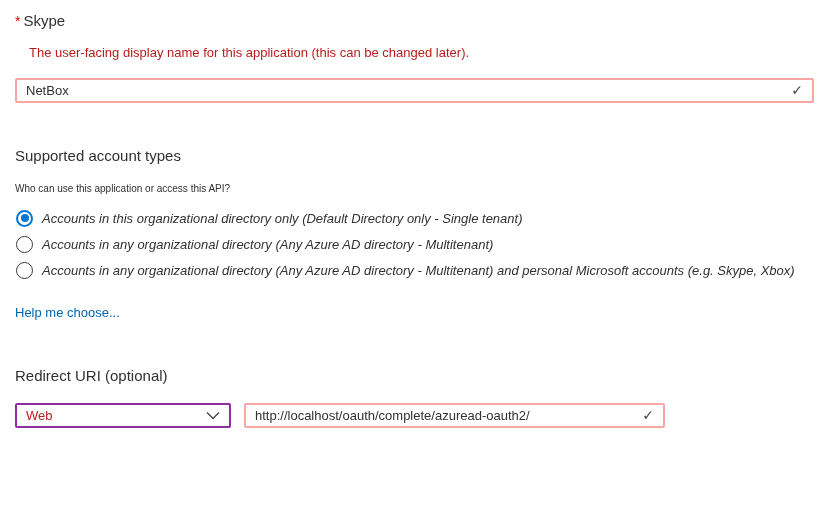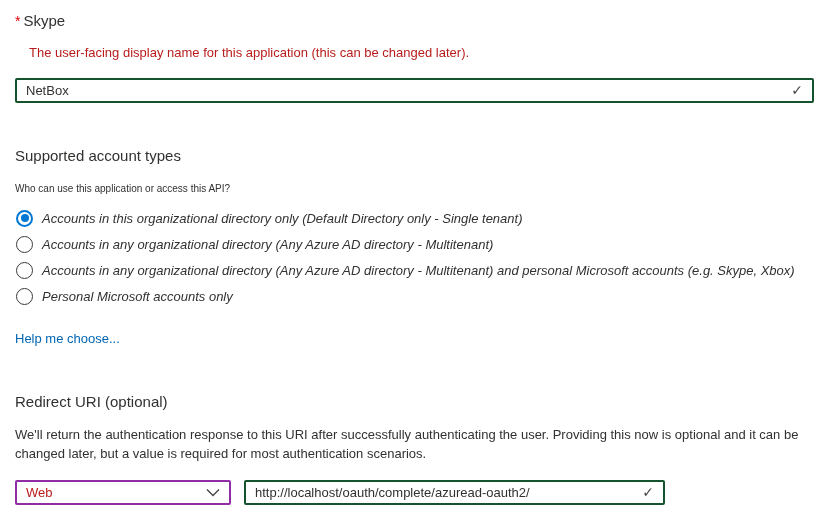--- a/index.html
+++ b/index.html
@@ -32,21 +32,21 @@
     line-height: 19px;
     margin-top: 12px;
     color: #b91c1c;
     max-width: 800px;
     margin-left: 14px;
   }
 
   .field {
     position: relative;
     height: 25px;
-    border: 2px solid #14532d;
+    border: 2px solid #fca5a5;
     border-radius: 2px;
     background: #ffffff;
     display: flex;
     align-items: center;
   }
   .field input {
     border: none;
     outline: none;
     background: transparent;
     font-family: "Liberation Sans", "DejaVu Sans", sans-serif;
@@ -171,32 +171,27 @@
       <span class="radio-label">Accounts in this organizational directory only (Default Directory only - Single tenant)</span>
     </div>
     <div class="radio-row">
       <span class="radio"></span>
       <span class="radio-label">Accounts in any organizational directory (Any Azure AD directory - Multitenant)</span>
     </div>
     <div class="radio-row">
       <span class="radio"></span>
       <span class="radio-label">Accounts in any organizational directory (Any Azure AD directory - Multitenant) and personal Microsoft accounts (e.g. Skype, Xbox)</span>
     </div>
-    <div class="radio-row">
-      <span class="radio"></span>
-      <span class="radio-label">Personal Microsoft accounts only</span>
-    </div>
   </div>
 
   <a class="help-link">Help me choose...</a>
 
   
   <h2 class="section-title section-3">Redirect URI (optional)</h2>
 
-  <div class="redirect-desc">We'll return the authentication response to this URI after successfully authenticating the user. Providing this now is optional and it can be changed later, but a value is required for most authentication scenarios.</div>
 
   <div class="uri-row">
     <div class="dropdown">
       <span class="dropdown-value">Web</span>
       <svg class="chevron" viewBox="0 0 14 9" fill="none">
         <path d="M1 1.5 L7 7.5 L13 1.5" stroke="#484644" stroke-width="1.4" fill="none"></path>
       </svg>
     </div>
     <div class="field uri-field">
       <input type="text" value="http://localhost/oauth/complete/azuread-oauth2/" style="">

